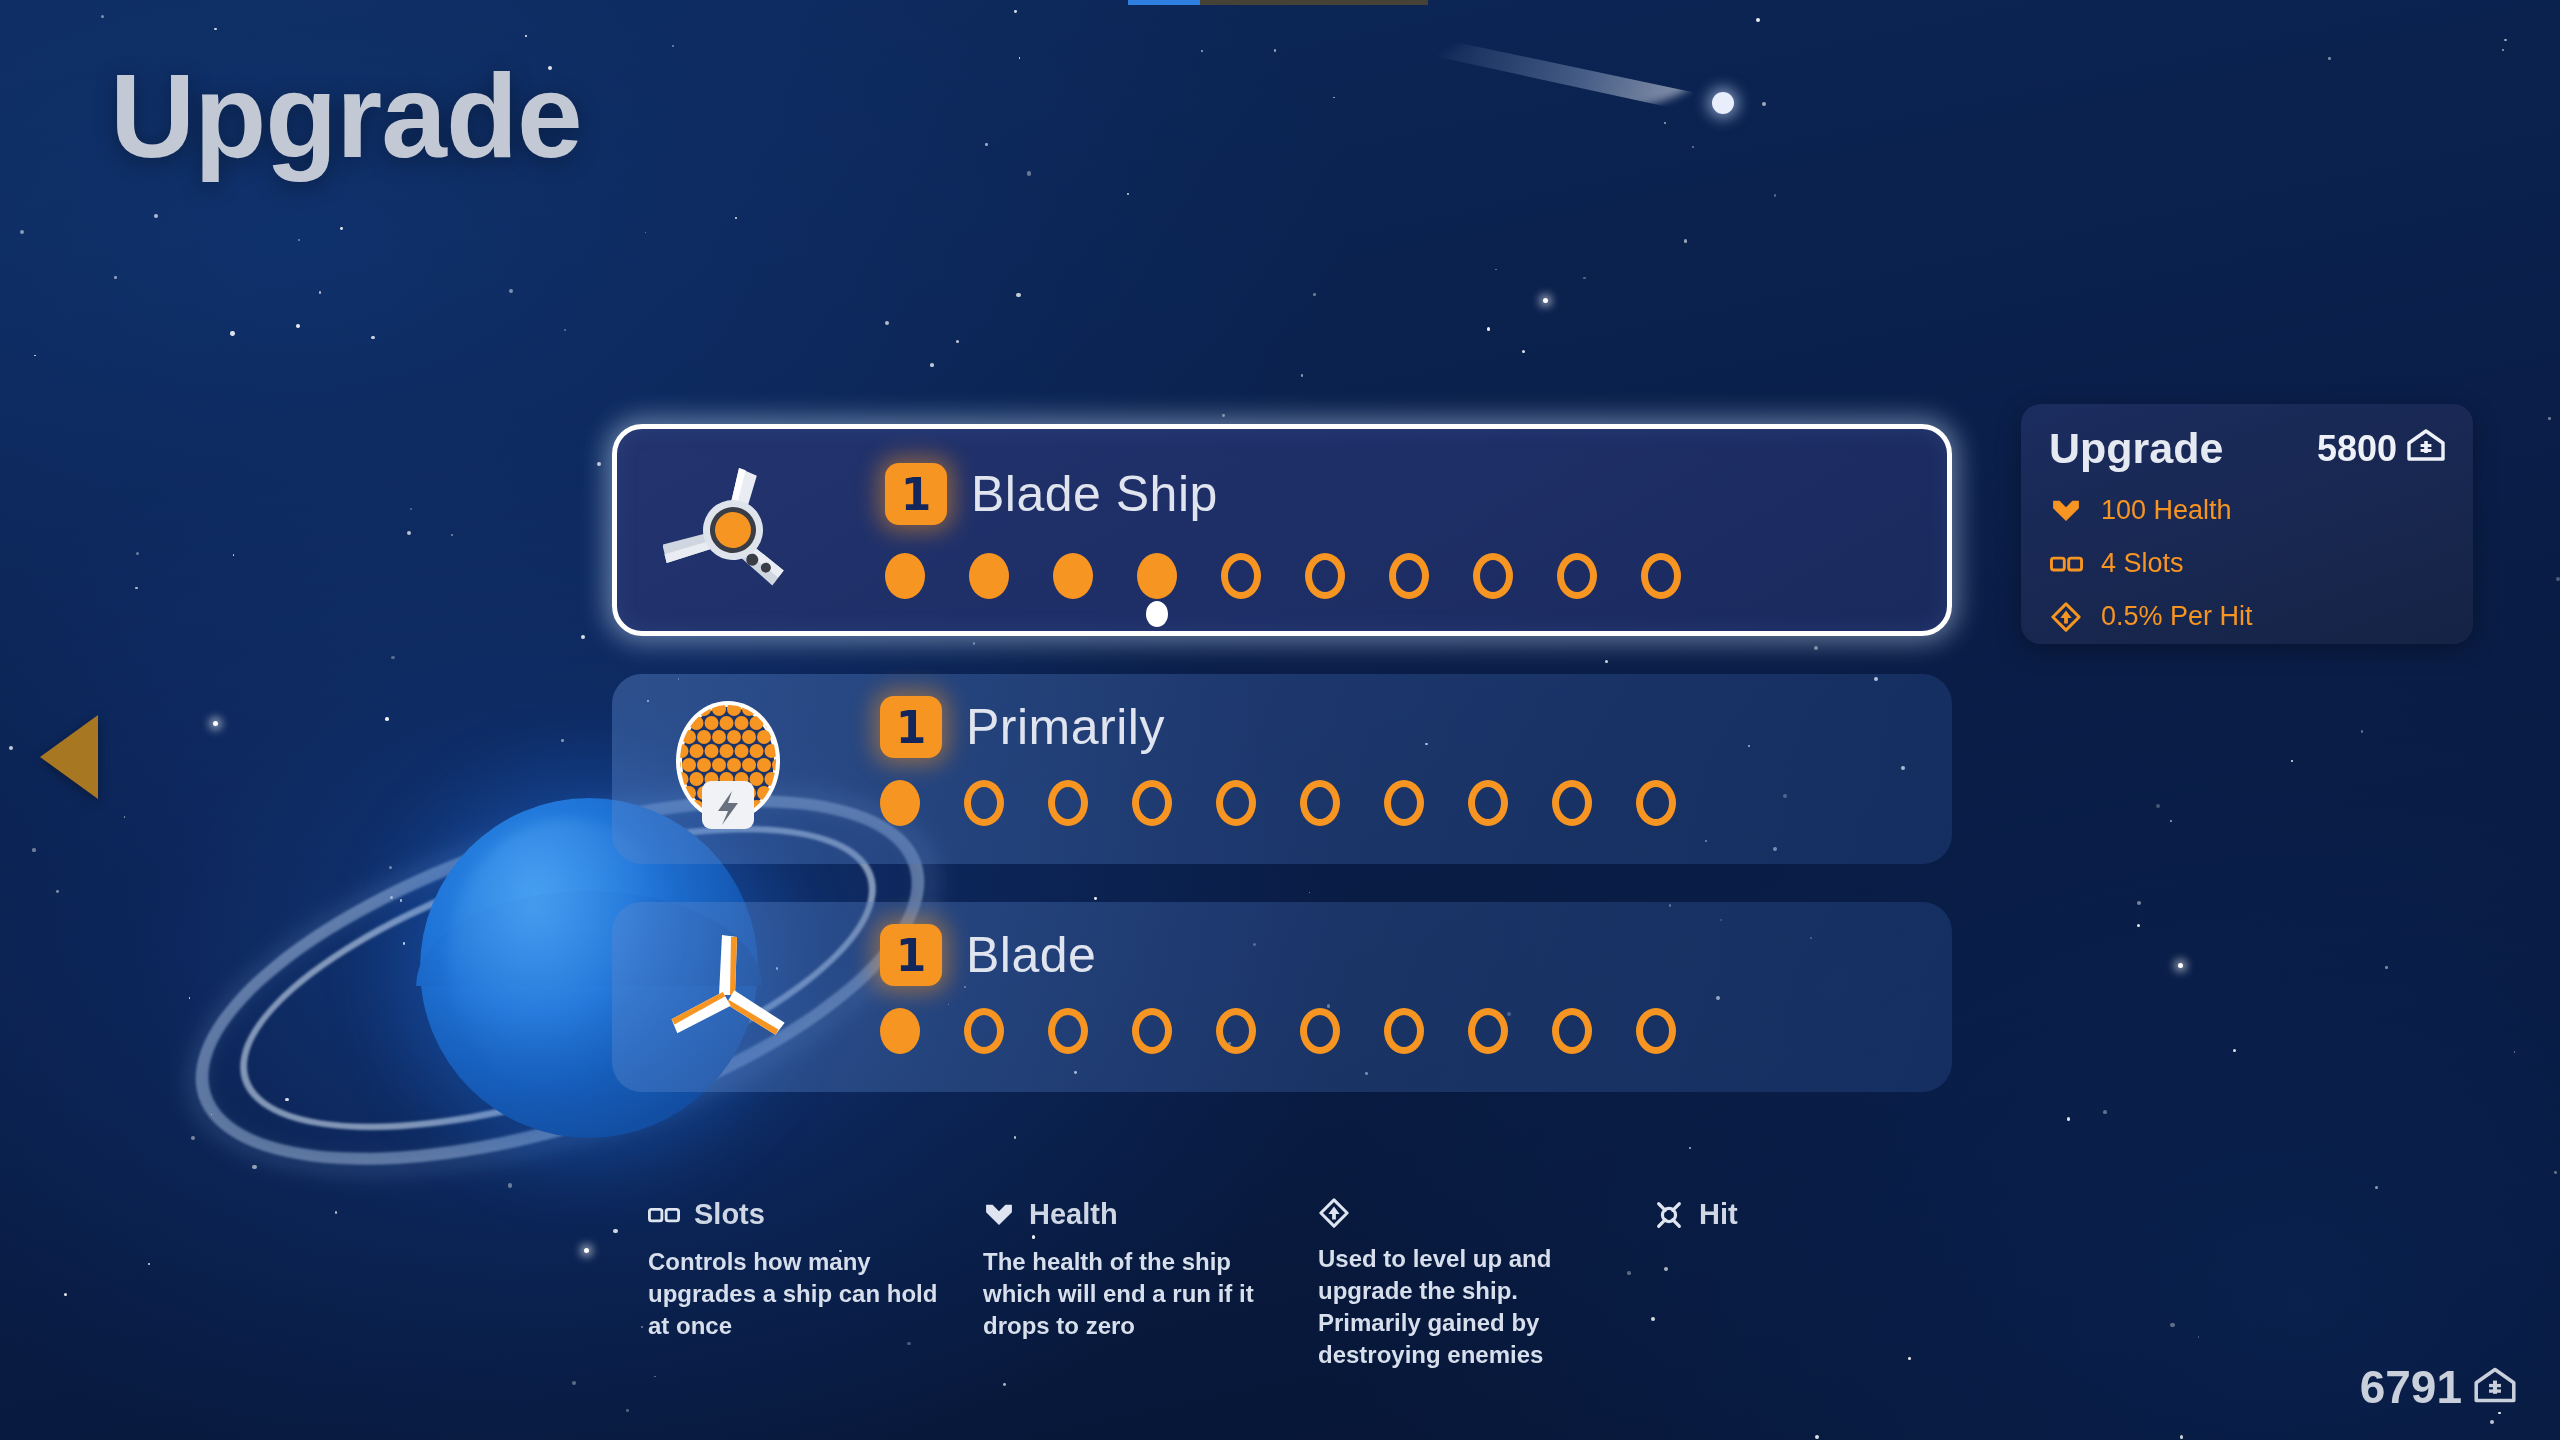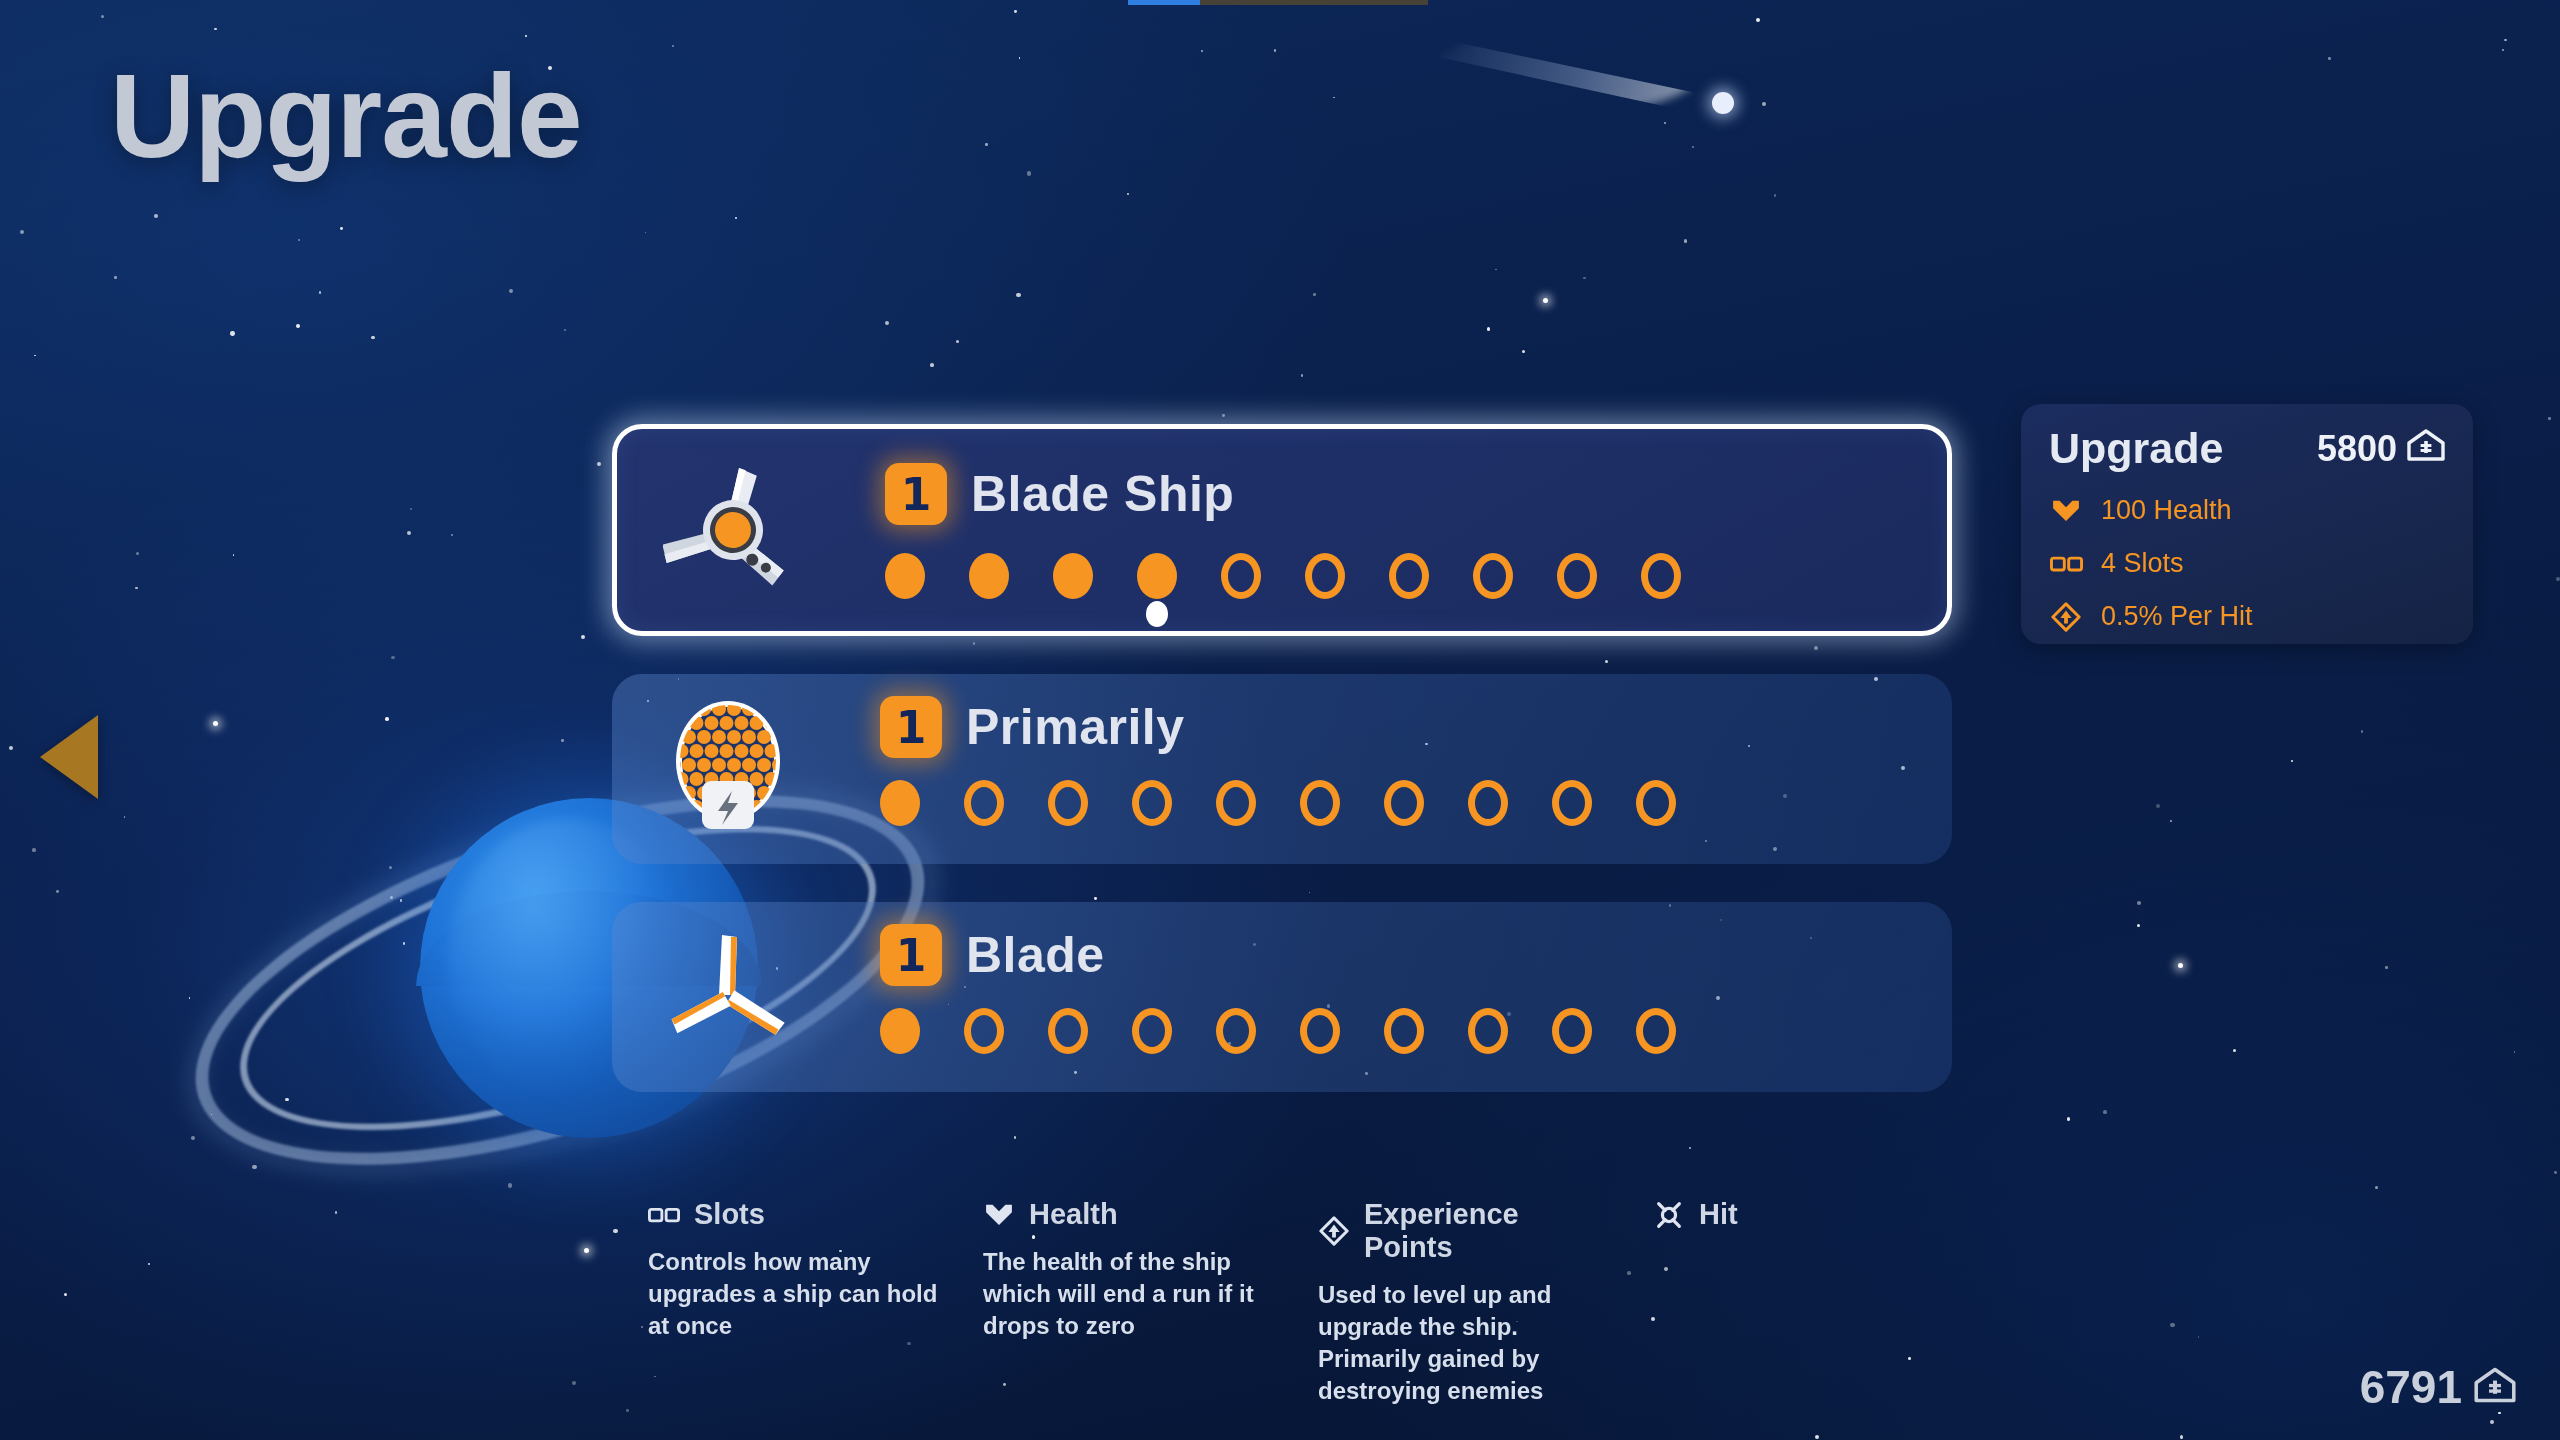--- a/index.html
+++ b/index.html
@@ -117,21 +117,21 @@
 
   .card-head{ position:absolute; left:268px; top:34px; display:flex; align-items:center; gap:24px; }
   .card.unselected .card-head{ top:22px; }
   .level-badge{
     width:62px; height:62px; border-radius:14px; background:#f79522;
     color:#13265c; font-size:44px; font-weight:bold;
     display:flex; align-items:center; justify-content:center;
     box-shadow:0 0 22px 7px rgba(247,149,34,0.45);
     font-family:"DejaVu Sans", sans-serif;
   }
-  .card-title{ color:#dfe4ee; font-size:50px; font-weight:bold; letter-spacing:0.5px; }
+  .card-title{ color:#dfe4ee; font-size:50px; font-weight:normal; letter-spacing:0.5px; }
 
   .dots{ position:absolute; left:268px; top:124px; display:flex; gap:44px; }
   .card.unselected .dots{ top:106px; }
   .dot{ width:40px; height:46px; border-radius:50%; position:relative; }
   .dot.filled{ background:#f79522; }
   .dot.empty{ border:7px solid #f79522; background:transparent; }
   .dot .marker{
     position:absolute; left:50%; transform:translateX(-50%);
     bottom:-28px; width:22px; height:26px; border-radius:50%; background:#ffffff;
   }
@@ -602,21 +602,20 @@
       <div class="legend-desc">The health of the ship which will end a run if it drops to zero</div>
     </div>
     <div class="legend-col">
       <div class="legend-head">
         <span class="li">
           <svg width="30" height="30" viewBox="0 0 32 32">
             <path d="M16 2 L30 16 L16 30 L2 16 Z" fill="none" stroke="#dfe5f0" stroke-width="3.2" stroke-linejoin="round"></path>
             <path d="M16 9 L22 17 L18 17 L18 23 L14 23 L14 17 L10 17 Z" fill="#dfe5f0"></path>
           </svg>
         </span>
-        <span class="legend-title">Experience Points</span>
       </div>
       <div class="legend-desc">Used to level up and upgrade the ship. Primarily gained by destroying enemies</div>
     </div>
     <div class="legend-col">
       <div class="legend-head">
         <span class="li">
           <svg width="30" height="30" viewBox="0 0 32 32">
             <circle cx="16" cy="16" r="7" fill="none" stroke="#dfe5f0" stroke-width="3.4"></circle>
             <path d="M5 4 L12 11 M27 4 L20 11 M5 28 L12 21 M27 28 L20 21" stroke="#dfe5f0" stroke-width="3.4" stroke-linecap="round"></path>
           </svg>

